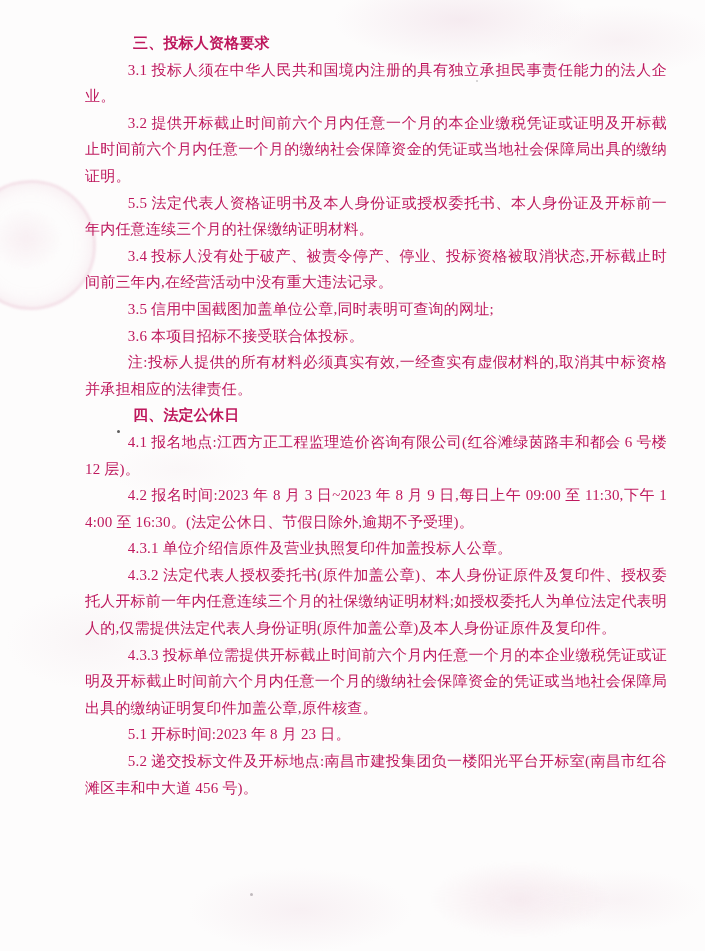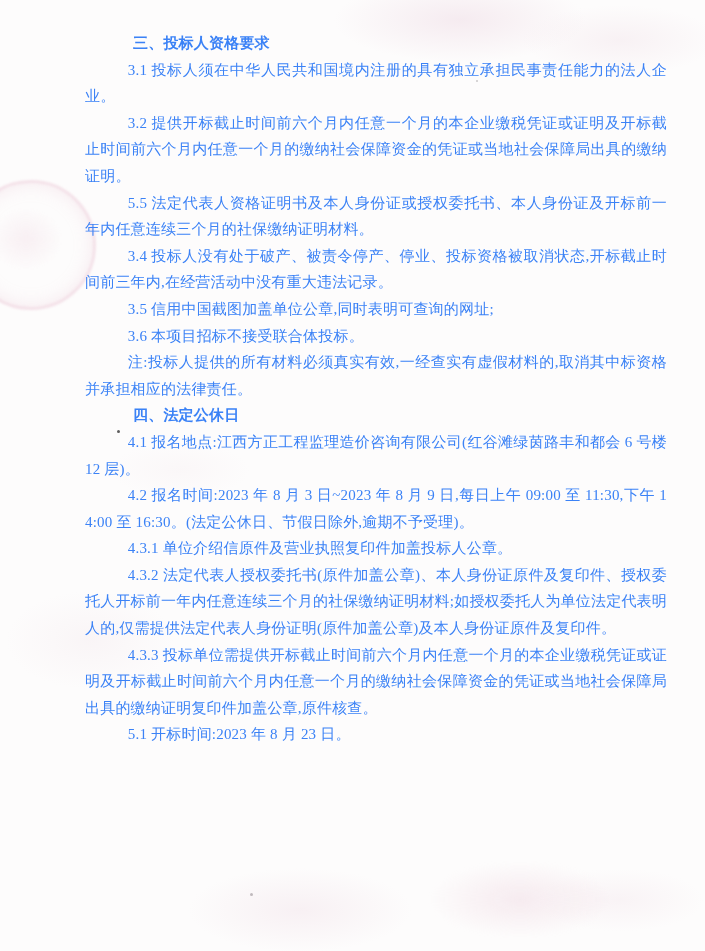--- a/index.html
+++ b/index.html
@@ -65,21 +65,21 @@
   .speck-b { left: 250px; top: 893px; width: 3px; height: 3px; background: rgba(120,110,115,0.45); }
   .speck-c { left: 476px; top: 80px;  width: 2px; height: 2px; background: rgba(110,100,105,0.35); }
 
   .content {
     position: absolute;
     left: 0;
     top: 30px;
     width: 705px;
     box-sizing: border-box;
     padding: 0 38px 0 85px;
-    color: #3b82f6;
+    color: #be185d;
   }
   p.line {
     margin: 0;
     font-size: 15px;
     line-height: 26.6px;
     letter-spacing: 0.2px;
     text-align: justify;
     text-justify: inter-ideograph;
     text-indent: 2.85em;
     word-break: break-all;
@@ -110,14 +110,15 @@
       <p class="line body">3.5 信用中国截图加盖单位公章,同时表明可查询的网址;</p>
       <p class="line body">3.6 本项目招标不接受联合体投标。</p>
       <p class="line body">注:投标人提供的所有材料必须真实有效,一经查实有虚假材料的,取消其中标资格并承担相应的法律责任。</p>
       <p class="line heading">四、法定公休日</p>
       <p class="line body">4.1 报名地点:江西方正工程监理造价咨询有限公司(红谷滩绿茵路丰和都会 6 号楼 12 层)。</p>
       <p class="line body">4.2 报名时间:2023 年 8 月 3 日~2023 年 8 月 9 日,每日上午 09:00 至 11:30,下午 14:00 至 16:30。(法定公休日、节假日除外,逾期不予受理)。</p>
       <p class="line body">4.3.1 单位介绍信原件及营业执照复印件加盖投标人公章。</p>
       <p class="line body">4.3.2 法定代表人授权委托书(原件加盖公章)、本人身份证原件及复印件、授权委托人开标前一年内任意连续三个月的社保缴纳证明材料;如授权委托人为单位法定代表明人的,仅需提供法定代表人身份证明(原件加盖公章)及本人身份证原件及复印件。</p>
       <p class="line body">4.3.3 投标单位需提供开标截止时间前六个月内任意一个月的本企业缴税凭证或证明及开标截止时间前六个月内任意一个月的缴纳社会保障资金的凭证或当地社会保障局出具的缴纳证明复印件加盖公章,原件核查。</p>
       <p class="line body">5.1 开标时间:2023 年 8 月 23 日。</p>
+      <p class="line body">5.2 递交投标文件及开标地点:南昌市建投集团负一楼阳光平台开标室(南昌市红谷滩区丰和中大道 456 号)。</p>
     </div>
 </div>
 
 </body></html>

